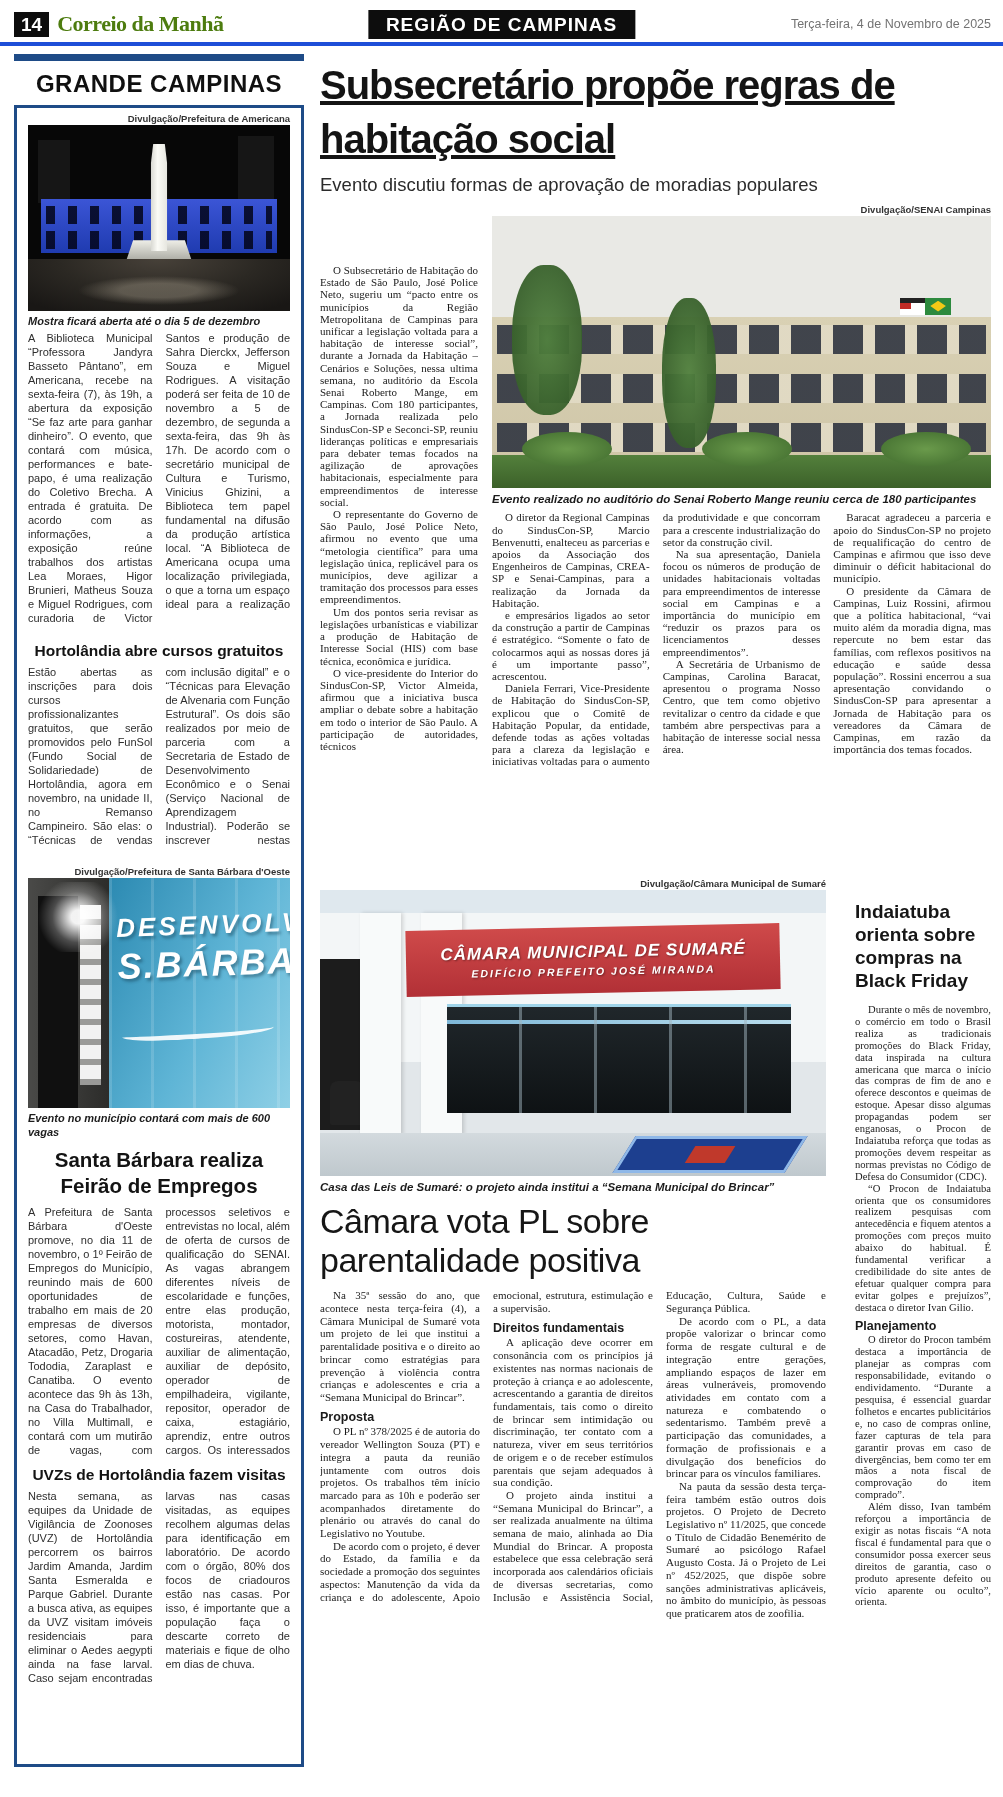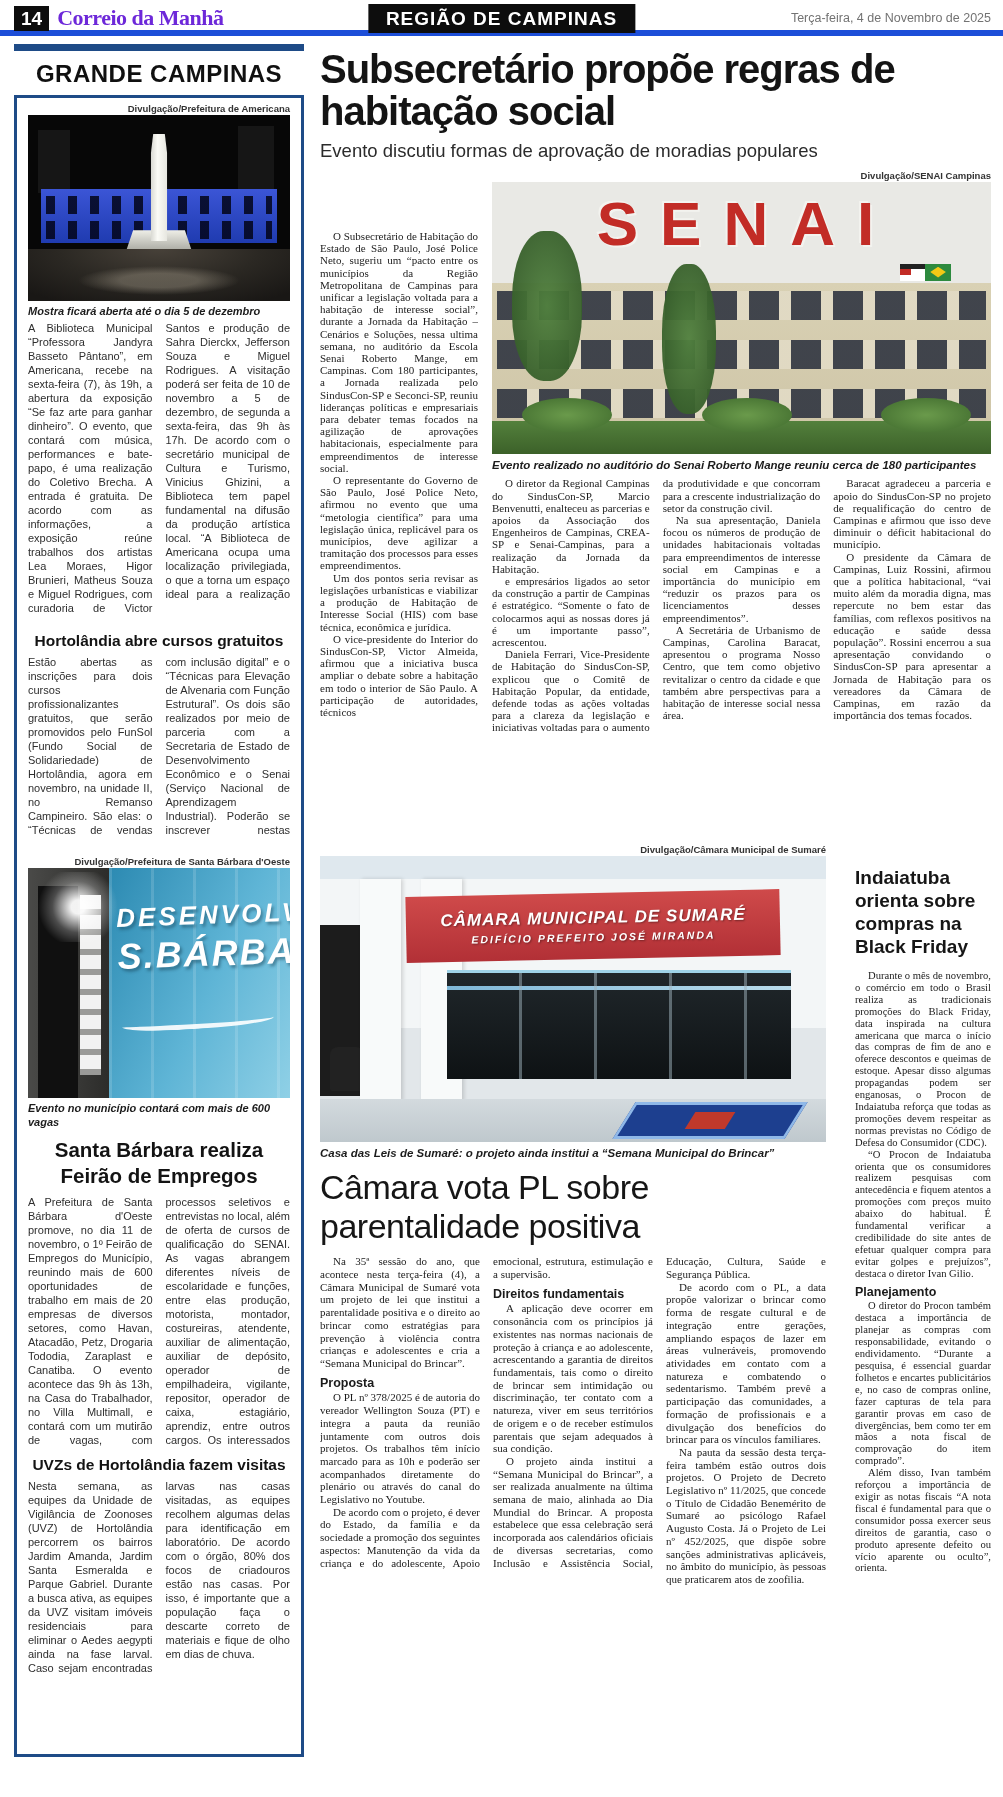--- a/index.html
+++ b/index.html
@@ -1,24 +1,24 @@
 <!DOCTYPE html>
 <html lang="pt-BR"><head>
 <meta charset="utf-8">
 <style>
   * { box-sizing: border-box; margin: 0; padding: 0; }
   html,body { width:1003px; height:1797px; background:#fff; overflow:hidden;
               font-family:"Liberation Sans", sans-serif; }
   
-  .hdr { position:relative; height:36px; padding:6px 12px 0 14px;
-         display:flex; align-items:center; border-bottom:6px solid #1d4ed8; }
+  .hdr { position:relative; height:46px; padding:6px 12px 0 14px;
+         display:flex; align-items:center; border-bottom:4px solid #1d4ed8; }
   .pagenum { background:#0d0d0d; color:#fff; font-weight:bold; font-size:19px;
              padding:3px 7px; line-height:1; }
   .masthead { font-family:"Liberation Serif", serif; font-weight:bold;
-              font-size:22px; letter-spacing:-0.5px; margin-left:8px; color:#6d28d9; }
+              font-size:22px; letter-spacing:-0.5px; margin-left:8px; color:#4d7c0f; }
   .section-banner { position:absolute; left:50%; transform:translateX(-50%);
               background:#0d0d0d; color:#fff; font-weight:bold; font-size:19px;
               letter-spacing:1px; padding:5px 18px; line-height:1; }
   .hdr-date { margin-left:auto; font-size:12.5px; color:#737373; }
   
   .page { display:flex; gap:16px; padding:8px 12px 0 14px; }
   .lcol { width:290px; flex:none; }
   .rcol { flex:1; min-width:0; }
   
   .blue-bar { height:7px; background:#1e4b87; }
@@ -125,22 +125,22 @@
   .sb-wall::after { content:""; position:absolute; inset:0;
         background:repeating-linear-gradient(90deg, rgba(255,255,255,.14) 0 3px, transparent 3px 42px); }
   .sb-txt { position:absolute; left:34%; right:2%; top:14%; text-align:center;
         color:#fff; font-weight:bold; font-style:italic; transform:rotate(-2deg);
         text-shadow:2px 3px 3px rgba(20,60,80,.45); }
   .sb-l1 { font-size:26px; letter-spacing:3px; }
   .sb-l2 { font-size:36px; letter-spacing:2px; margin-top:2px; }
   .sb-wave { position:absolute; left:36%; right:6%; top:64%; height:14px;
         border-bottom:5px solid rgba(255,255,255,.9); border-radius:0 0 60% 40%; transform:rotate(-3deg); }
   
-  .headline { font-size:40px; line-height:42px; font-weight:bold; color:#141414;
-              letter-spacing:-1px; margin:4px 0 8px; }
+  .headline { font-size:40px; line-height:54px; font-weight:bold; color:#141414;
+              letter-spacing:-1px; margin:4px 0 8px;text-decoration:underline; }
   .subhead { font-size:18.5px; color:#2b2b2b; margin-bottom:8px; }
   .rowA { display:flex; gap:14px; height:672px; }
   .colA1 { width:158px; flex:none; padding-top:60px; overflow:hidden; }
   .rA-right { flex:1; min-width:0; }
   .rA-text { height:348px; column-count:3; column-gap:13px; overflow:hidden; margin-top:5px; }
   .rowB { display:flex; gap:29px; margin-top:2px; height:935px; }
   .rB-left { width:506px; flex:none; }
   .rB-right { flex:1; min-width:0; }
   .headline2 { font-size:34px; line-height:39px; font-weight:normal; color:#161616;
                letter-spacing:-0.5px; margin:8px 0 9px; }
@@ -227,21 +227,20 @@
       <div class="colA1">
 
       <p class="sp">O Subsecretário de Habitação do Estado de São Paulo, José Police Neto, sugeriu um “pacto entre os municípios da Região Metropolitana de Campinas para unificar a legislação voltada para a habitação de interesse social”, durante a Jornada da Habitação – Cenários e Soluções, nessa ultima semana, no auditório da Escola Senai Roberto Mange, em Campinas. Com 180 participantes, a Jornada realizada pelo SindusCon-SP e Seconci-SP, reuniu lideranças políticas e empresariais para debater temas focados na agilização de aprovações habitacionais, especialmente para empreendimentos de interesse social.</p>
           <p class="sp">O representante do Governo de São Paulo, José Police Neto, afirmou no evento que uma “metologia científica” para uma legislação única, replicável para os municípios, deve agilizar a tramitação dos processos para esses empreendimentos.</p>
           <p class="sp">Um dos pontos seria revisar as legislações urbanísticas e viabilizar a produção de Habitação de Interesse Social (HIS) com base técnica, econômica e jurídica.</p>
           <p class="sp">O vice-presidente do Interior do SindusCon-SP, Victor Almeida, afirmou que a iniciativa busca ampliar o debate sobre a habitação em todo o interior de São Paulo. A participação de autoridades, técnicos</p>
         </div>
       <div class="rA-right">
         <div class="credit">Divulgação/SENAI Campinas</div>
         <div class="photo photo-senai">
-          <div class="sn-text">SENAI</div>
           <span class="sn-flag-sp"></span>
           <span class="sn-flag-br"></span>
           <div class="sn-facade">
             <div class="sn-row sn-r1"></div>
             <div class="sn-row sn-r2"></div>
             <div class="sn-row sn-r3"></div>
           </div>
           <div class="sn-tree" style="left:4%;"></div>
           <div class="sn-tree" style="left:34%; top:30%; width:54px;"></div>
           <div class="sn-green"></div>

